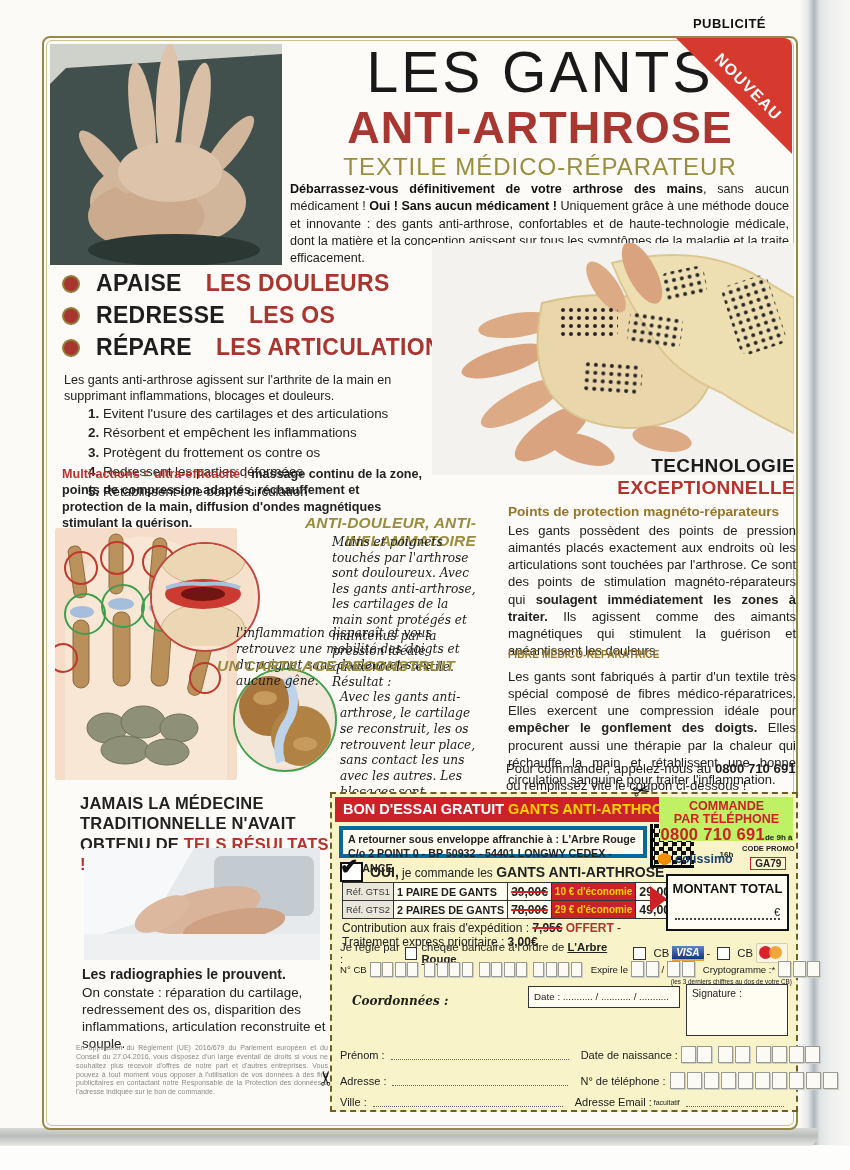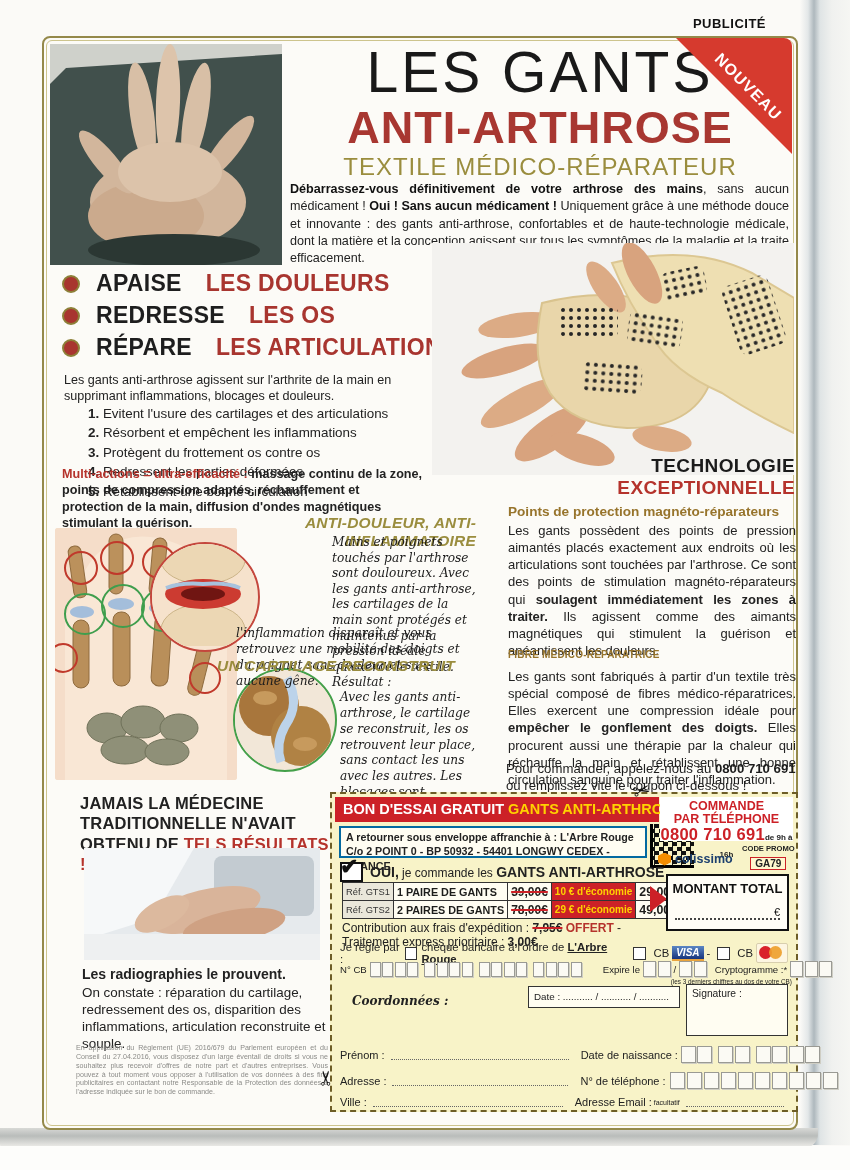--- a/index.html
+++ b/index.html
@@ -79,21 +79,21 @@
   .legal{position:absolute;left:76px;top:1044px;width:252px;font-size:7.1px;line-height:1.25;color:#8b8b88;text-align:justify;}
 
   
   .coupon{position:absolute;left:330px;top:792px;width:464px;height:316px;background:#f8f3c8;
     border:2px dashed #6d5d26;}
   .c-head{position:absolute;left:3px;top:3px;width:324px;height:25px;background:#cc2127;color:#fff;
     font-weight:800;font-size:14.5px;line-height:25px;padding-left:8px;box-sizing:border-box;white-space:nowrap;}
   .c-head .yel{color:#ffd200;margin-left:4px;}
   .scissors-top{position:absolute;top:-15px;right:145px;font-size:21px;color:#111;transform:rotate(-15deg);}
   .scissors-left{position:absolute;left:-14px;top:272px;font-size:20px;color:#111;transform:rotate(-90deg);}
-  .addr-box{position:absolute;left:7px;top:32px;width:308px;height:32px;background:#fffdf2;border:2px solid #0369a1;
+  .addr-box{position:absolute;left:7px;top:32px;width:308px;height:32px;background:#fffdf2;border:4px solid #0369a1;
     font-size:10.7px;font-weight:bold;line-height:1.35;padding:2px 5px;box-sizing:border-box;color:#222;}
   .dmatrix{position:absolute;left:318px;top:30px;width:44px;height:44px;
     background:
       linear-gradient(#000 0 0) left/3px 100% no-repeat,
       linear-gradient(#000 0 0) bottom/100% 3px no-repeat,
       repeating-conic-gradient(#111 0% 25%,#f6f1c6 0% 50%) 0 0/9px 9px;}
   .oui-row{position:absolute;left:8px;top:68px;display:flex;align-items:center;font-size:12px;color:#222;}
   .oui-check{position:relative;width:19px;height:16px;border:2px solid #111;background:#fff;margin-right:7px;}
   .oui-check .tick{position:absolute;left:-2px;top:-10px;font-size:22px;font-weight:bold;color:#111;}
   .oui-row b{font-size:14px;}
@@ -101,21 +101,21 @@
   .price-table td{border:1.5px solid #333;height:17px;padding:0 3px;background:#fffdf2;white-space:nowrap;}
   .td-ref{font-size:9.3px;background:#eae7da !important;color:#333;}
   .td-label{font-size:10.8px;font-weight:800;}
   .td-old{font-size:12px;font-weight:800;text-decoration:line-through;text-decoration-color:#cc2127;text-decoration-thickness:2px;}
   .td-save{font-size:10px;font-weight:800;background:#cc2127 !important;color:#ffd200;text-align:center;}
   .td-price{font-size:12.4px;font-weight:800;}
   .contrib{position:absolute;left:10px;top:127px;width:330px;font-size:12px;color:#222;}
   .contrib .old{font-weight:800;text-decoration:line-through;text-decoration-color:#cc2127;text-decoration-thickness:2px;}
   .contrib b{font-weight:800;}
 
-  .cmd-box{position:absolute;left:328px;top:3px;width:133px;height:44px;background:#ffffff;text-align:center;
+  .cmd-box{position:absolute;left:328px;top:3px;width:133px;height:44px;background:#bef264;text-align:center;
     color:#cc2127;font-weight:800;line-height:1.05;padding-top:3px;box-sizing:border-box;}
   .cmd-box .cl{font-size:12.5px;}
   .cmd-box .ph{font-size:16.5px;letter-spacing:.3px;}
   .cmd-box .hrs{font-size:8px;color:#222;font-weight:bold;}
   .colissimo{position:absolute;left:326px;top:58px;display:flex;align-items:center;gap:4px;}
   .cube{width:13px;height:13px;background:#f28c00;clip-path:polygon(50% 0,100% 25%,100% 75%,50% 100%,0 75%,0 25%);}
   .colissimo .cn{font-size:12.5px;font-weight:800;color:#1b3f6e;}
   .codepromo{position:absolute;left:410px;top:50px;text-align:center;}
   .codepromo .cp1{font-size:7.6px;font-weight:800;color:#222;}
   .codepromo .cp2{display:inline-block;margin-top:1px;padding:0 4px;border:1.5px solid #cc2127;background:#fff7cf;
@@ -456,21 +456,21 @@
           <span class="digit-box"></span>
           <span class="digit-box"></span>
           <span class="digit-box"></span>
         </span>
       <span class="boxes bx-cb">
           <span class="digit-box"></span>
           <span class="digit-box"></span>
           <span class="digit-box"></span>
           <span class="digit-box"></span>
         </span>
-      <span style="margin-left:18px;">Expire le</span>
+      <span style="margin-left:6px;">Expire le</span>
       <span class="boxes bx-md">
           <span class="digit-box"></span>
           <span class="digit-box"></span>
         </span>
       <span>/</span>
       <span class="boxes bx-md">
           <span class="digit-box"></span>
           <span class="digit-box"></span>
         </span>
       <span style="margin-left:5px;">Cryptogramme :*</span>

